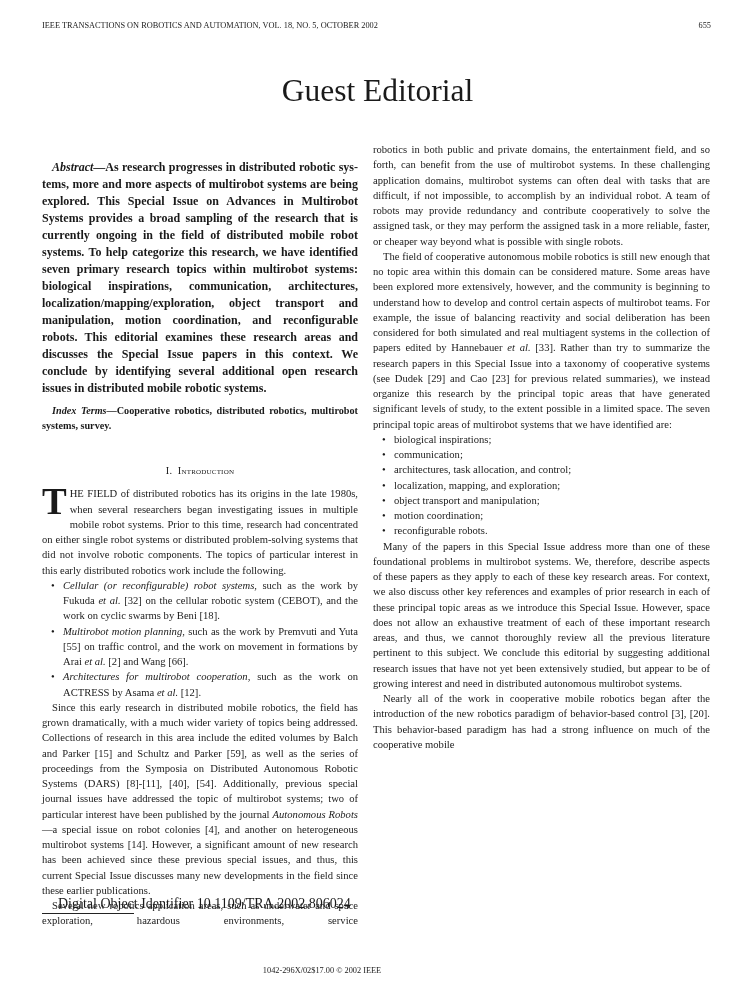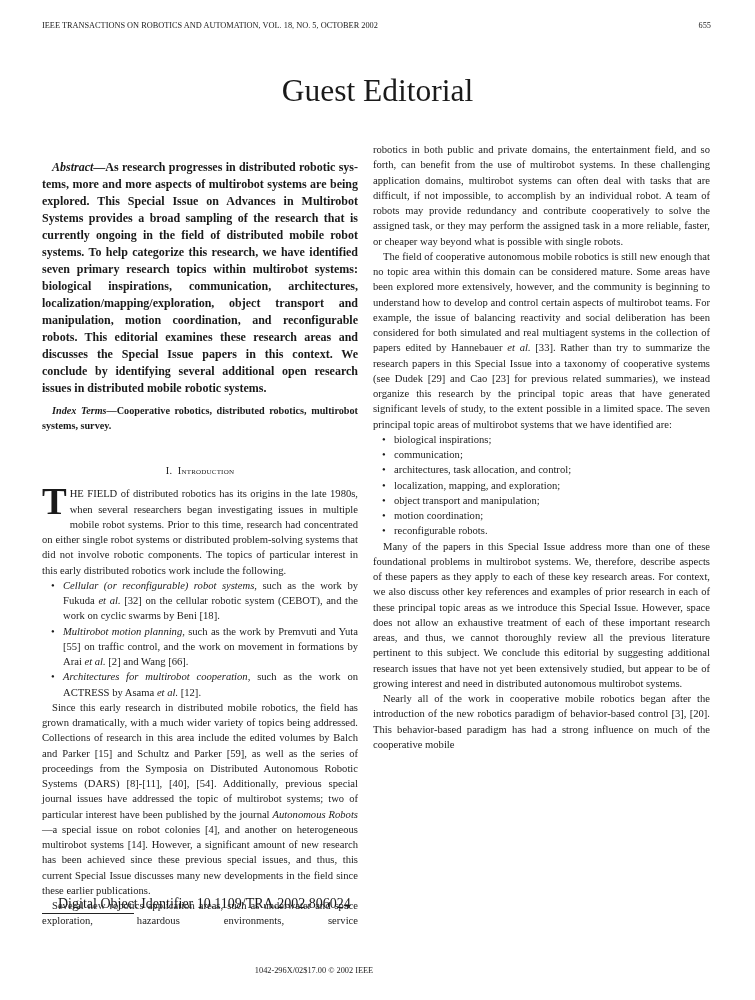--- a/index.html
+++ b/index.html
@@ -22,21 +22,21 @@
   .section-head.right-sec { margin:29px 0 8px 0; }
   .dropcap-para { position:relative; }
   .dropcap { float:left; font-size:37px; line-height:28px; font-weight:bold; margin:2px 3px 0 0; padding:0; height:29px; }
   ul { list-style:none; margin:0; padding:0; }
   ul.intro-list li { position:relative; padding-left:21px; margin-left:0; }
   ul.intro-list li .bullet { position:absolute; left:9px; top:0; }
   ul.topic-list li { position:relative; padding-left:21px; text-align:left; }
   ul.topic-list li .bullet { position:absolute; left:9px; top:0; }
   .footnote-rule { position:absolute; left:42px; top:913px; width:92px; border-top:0.9px solid #222; }
   .footnote { position:absolute; left:58px; top:896px; font-size:14px; }
-  .footer { position:absolute; top:966px; left:4px; width:604px; text-align:center; font-size:8.3px;padding-left:8px; }
+  .footer { position:absolute; top:966px; left:12px; width:604px; text-align:center; font-size:8.3px;padding-left:8px; }
 </style>
 </head>
 <body>
 
 <div class="running-head">IEEE TRANSACTIONS ON ROBOTICS AND AUTOMATION, VOL. 18, NO. 5, OCTOBER 2002</div>
 <div class="page-num">655</div>
 
 <h1 class="title">
   <span>Guest  Editorial</span>
 </h1>

